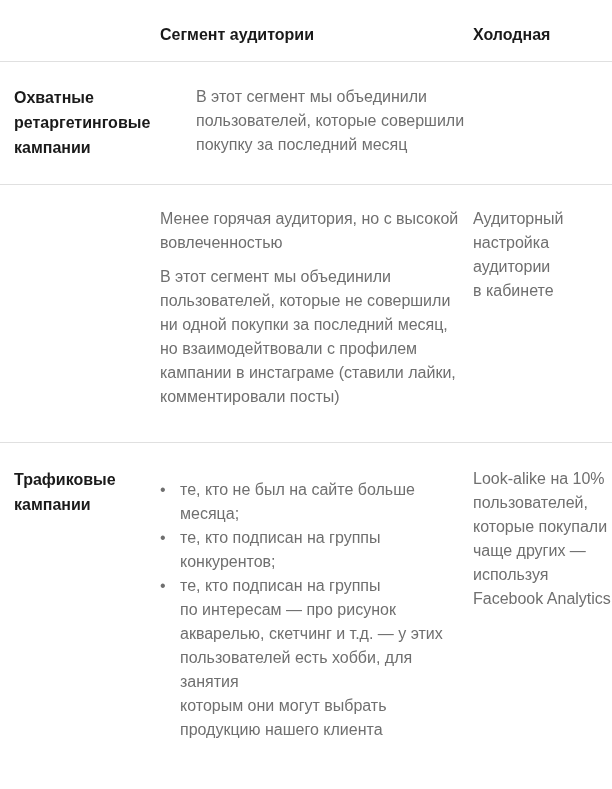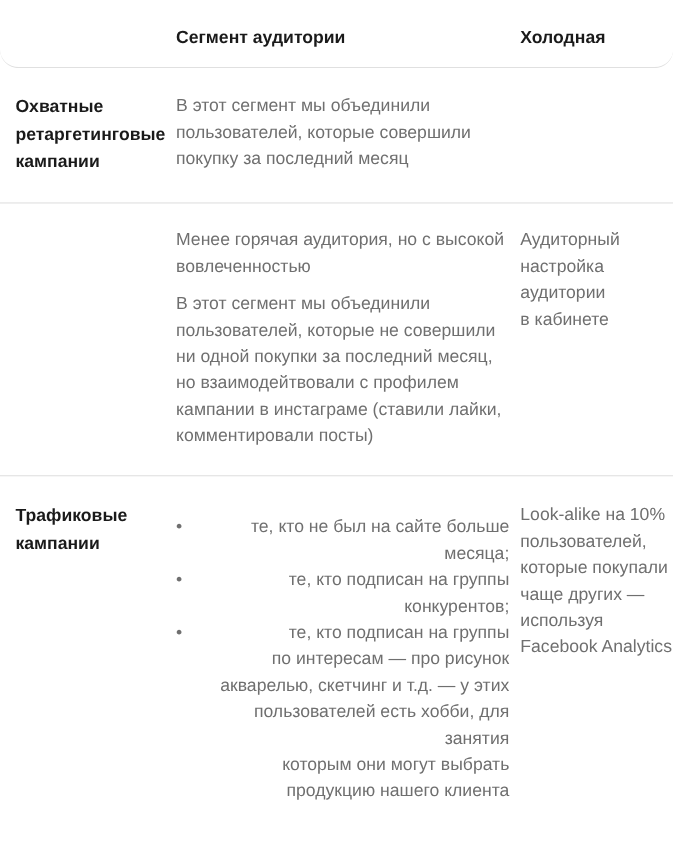--- a/index.html
+++ b/index.html
@@ -28,24 +28,23 @@
   .row {
     display: grid;
     grid-template-columns: 146px 313px 1fr;
     box-sizing: border-box;
     padding-left: 14px;
     border-bottom: 1px solid #e0e0e0;
   }
   .row.header {
     padding-top: 23px;
     padding-bottom: 14px;
-    border-radius: 17px;
   }
-  .row.body-1 { padding-top: 23px; padding-bottom: 24px; }
-  .row.body-2 { padding-top: 22px; padding-bottom: 23px; }
+  .row.body-1 { padding-top: 23px; padding-bottom: 24px; gap: 36px; }
+  .row.body-2 { padding-top: 22px; padding-bottom: 33px; }
   .row.body-3 { padding-top: 24px; padding-bottom: 25px; border-bottom: none; }
 
   .cell { box-sizing: border-box; padding-right: 10px; }
   .cell.col3 { padding-right: 0; }
 
   .head-label {
     color: #1a1a1a;
     font-weight: 700;
     white-space: pre-line;
   }
@@ -83,21 +82,20 @@
   }
   .bullet {
     flex: 0 0 20px;
     width: 20px;
     color: #6f6f6f;
     line-height: 24px;
   }
   .bullet-text {
     flex: 1 1 auto;
     white-space: pre-line;
-    text-align: right;
   }
 </style>
 </head>
 <body>
 
 <div class="page">
   <div class="table">
 
     <div class="row header">
       <div class="cell col1 head-label"></div>

